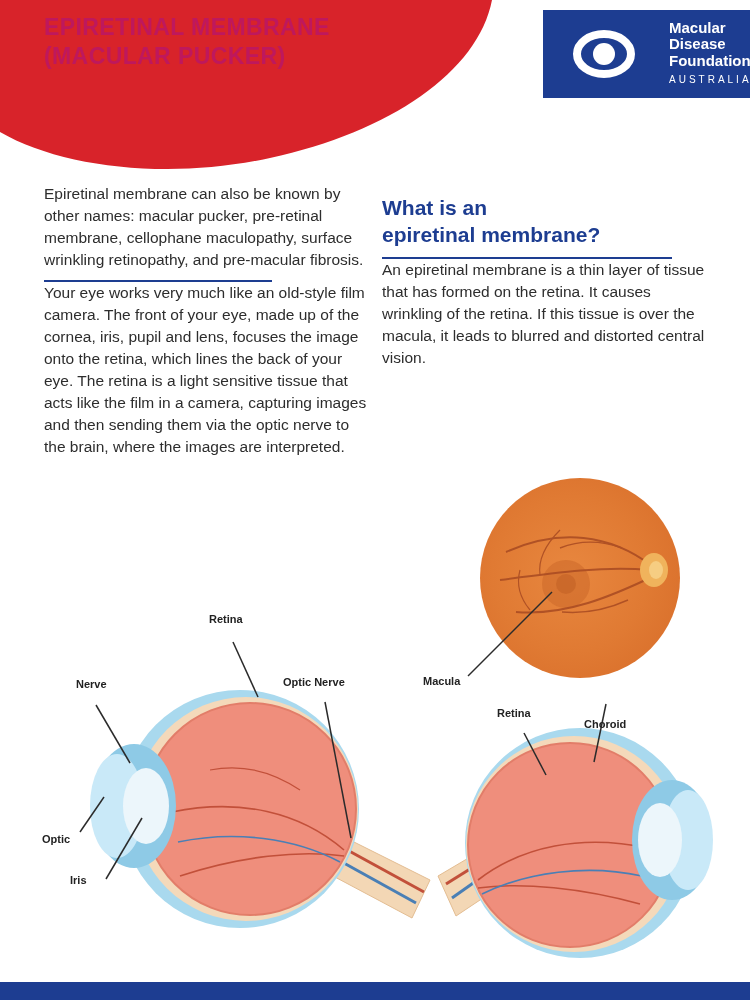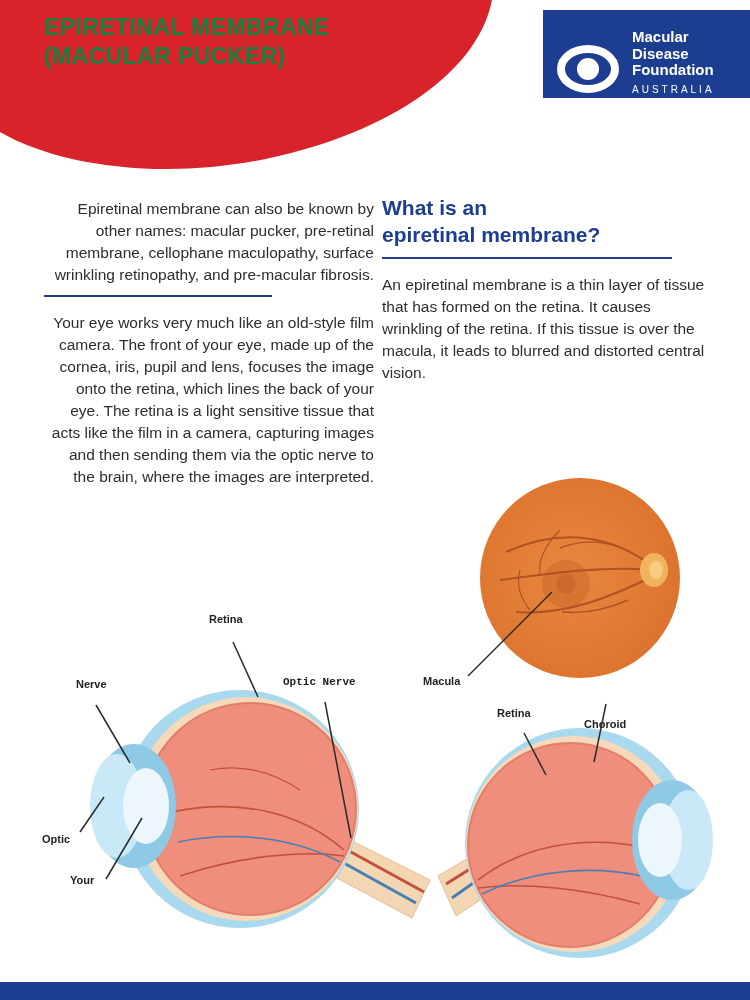--- a/index.html
+++ b/index.html
@@ -1,42 +1,42 @@
 <!DOCTYPE html>
 <html><head>
 <meta charset="utf-8">
 <style>
   * { margin:0; padding:0; box-sizing:border-box; }
   html,body { background:#ffffff; }
   body { font-family:"Liberation Sans", sans-serif; }
   .page { position:relative; width:750px; height:1000px; background:#ffffff; overflow:hidden; }
 
   .header-svg { position:absolute; left:0; top:0; display:block; }
-  .header-title { position:absolute; left:44px; top:13px; color:#15803d; font-size:23px; font-weight:bold; line-height:29px; letter-spacing:0.4px; }
+  .header-title { position:absolute; left:44px; top:13px; color:#be185d; font-size:23px; font-weight:bold; line-height:29px; letter-spacing:0.4px; }
 
-  .logo-box { position:absolute; left:543px; top:10px; width:207px; height:88px; background:#1d3d91; display:flex; align-items:flex-end; padding-left:12px; }
+  .logo-box { position:absolute; left:543px; top:10px; width:207px; height:88px; background:#1d3d91; display:flex; align-items:center; padding-left:28px;gap:21px; }
   .logo-eye { flex:0 0 auto; }
   .logo-text { color:#ffffff; font-weight:bold; font-size:15px; line-height:16.5px; margin-left:9px; }
   .logo-country { font-weight:normal; font-size:10px; letter-spacing:3px; margin-top:3px; }
 
   .col { position:absolute; color:#2d2d2d; font-size:15.5px; line-height:22px; }
-  .col-left  { left:44px;  top:198px; width:330px;text-align:right; }
+  .col-left  { left:44px;  top:183px; width:330px; }
   .col-right { left:382px; top:194px; width:326px; }
   .section-heading { color:#1d3d91; font-size:21px; line-height:27px; font-weight:bold; white-space:pre-line; }
   .col-left .section-heading { margin-top:18px; }
   .rule { height:2px; background:#1d3d91; margin-top:9px; }
   .rule-left { width:228px; }
   .rule-right { width:290px; }
-  .body-par { margin-top:15px; }
+  .body-par { }
 
   .diagram-svg { position:absolute; left:0; top:0; }
   .diagram-label { position:absolute; font-weight:bold; font-size:11px; color:#222222; white-space:nowrap; }
   .lbl-retina-left { left:209px; top:613px; }
   .lbl-iris        { left:76px;  top:678px; }
-  .lbl-optic-nerve { left:283px; top:676px;font-family:Liberation Mono, monospace; }
+  .lbl-optic-nerve { left:283px; top:676px; }
   .lbl-cornea      { left:42px;  top:833px; }
   .lbl-lens        { left:70px;  top:874px; }
   .lbl-macula      { left:423px; top:675px; }
   .lbl-retina-right{ left:497px; top:707px; }
   .lbl-choroid     { left:584px; top:702px;margin-top:16px; }
 
   .footer-bar { position:absolute; left:0; bottom:0; width:750px; height:18px; background:#1d3d91; }
 </style>
 </head>
 <body>
@@ -148,19 +148,19 @@
       <line x1="468" y1="676" x2="552" y2="592"></line>
       <line x1="524" y1="733" x2="546" y2="775"></line>
       <line x1="606" y1="704" x2="594" y2="762"></line>
     </g>
   </svg>
 
   <div class="diagram-label lbl-retina-left">Retina</div>
   <div class="diagram-label lbl-iris">Nerve</div>
   <div class="diagram-label lbl-optic-nerve">Optic Nerve</div>
   <div class="diagram-label lbl-cornea">Optic</div>
-  <div class="diagram-label lbl-lens">Your</div>
+  <div class="diagram-label lbl-lens">Iris</div>
   <div class="diagram-label lbl-macula">Macula</div>
   <div class="diagram-label lbl-retina-right">Retina</div>
   <div class="diagram-label lbl-choroid">Choroid</div>
 
   <div class="footer-bar"></div>
 </div>
 
 </body></html>

